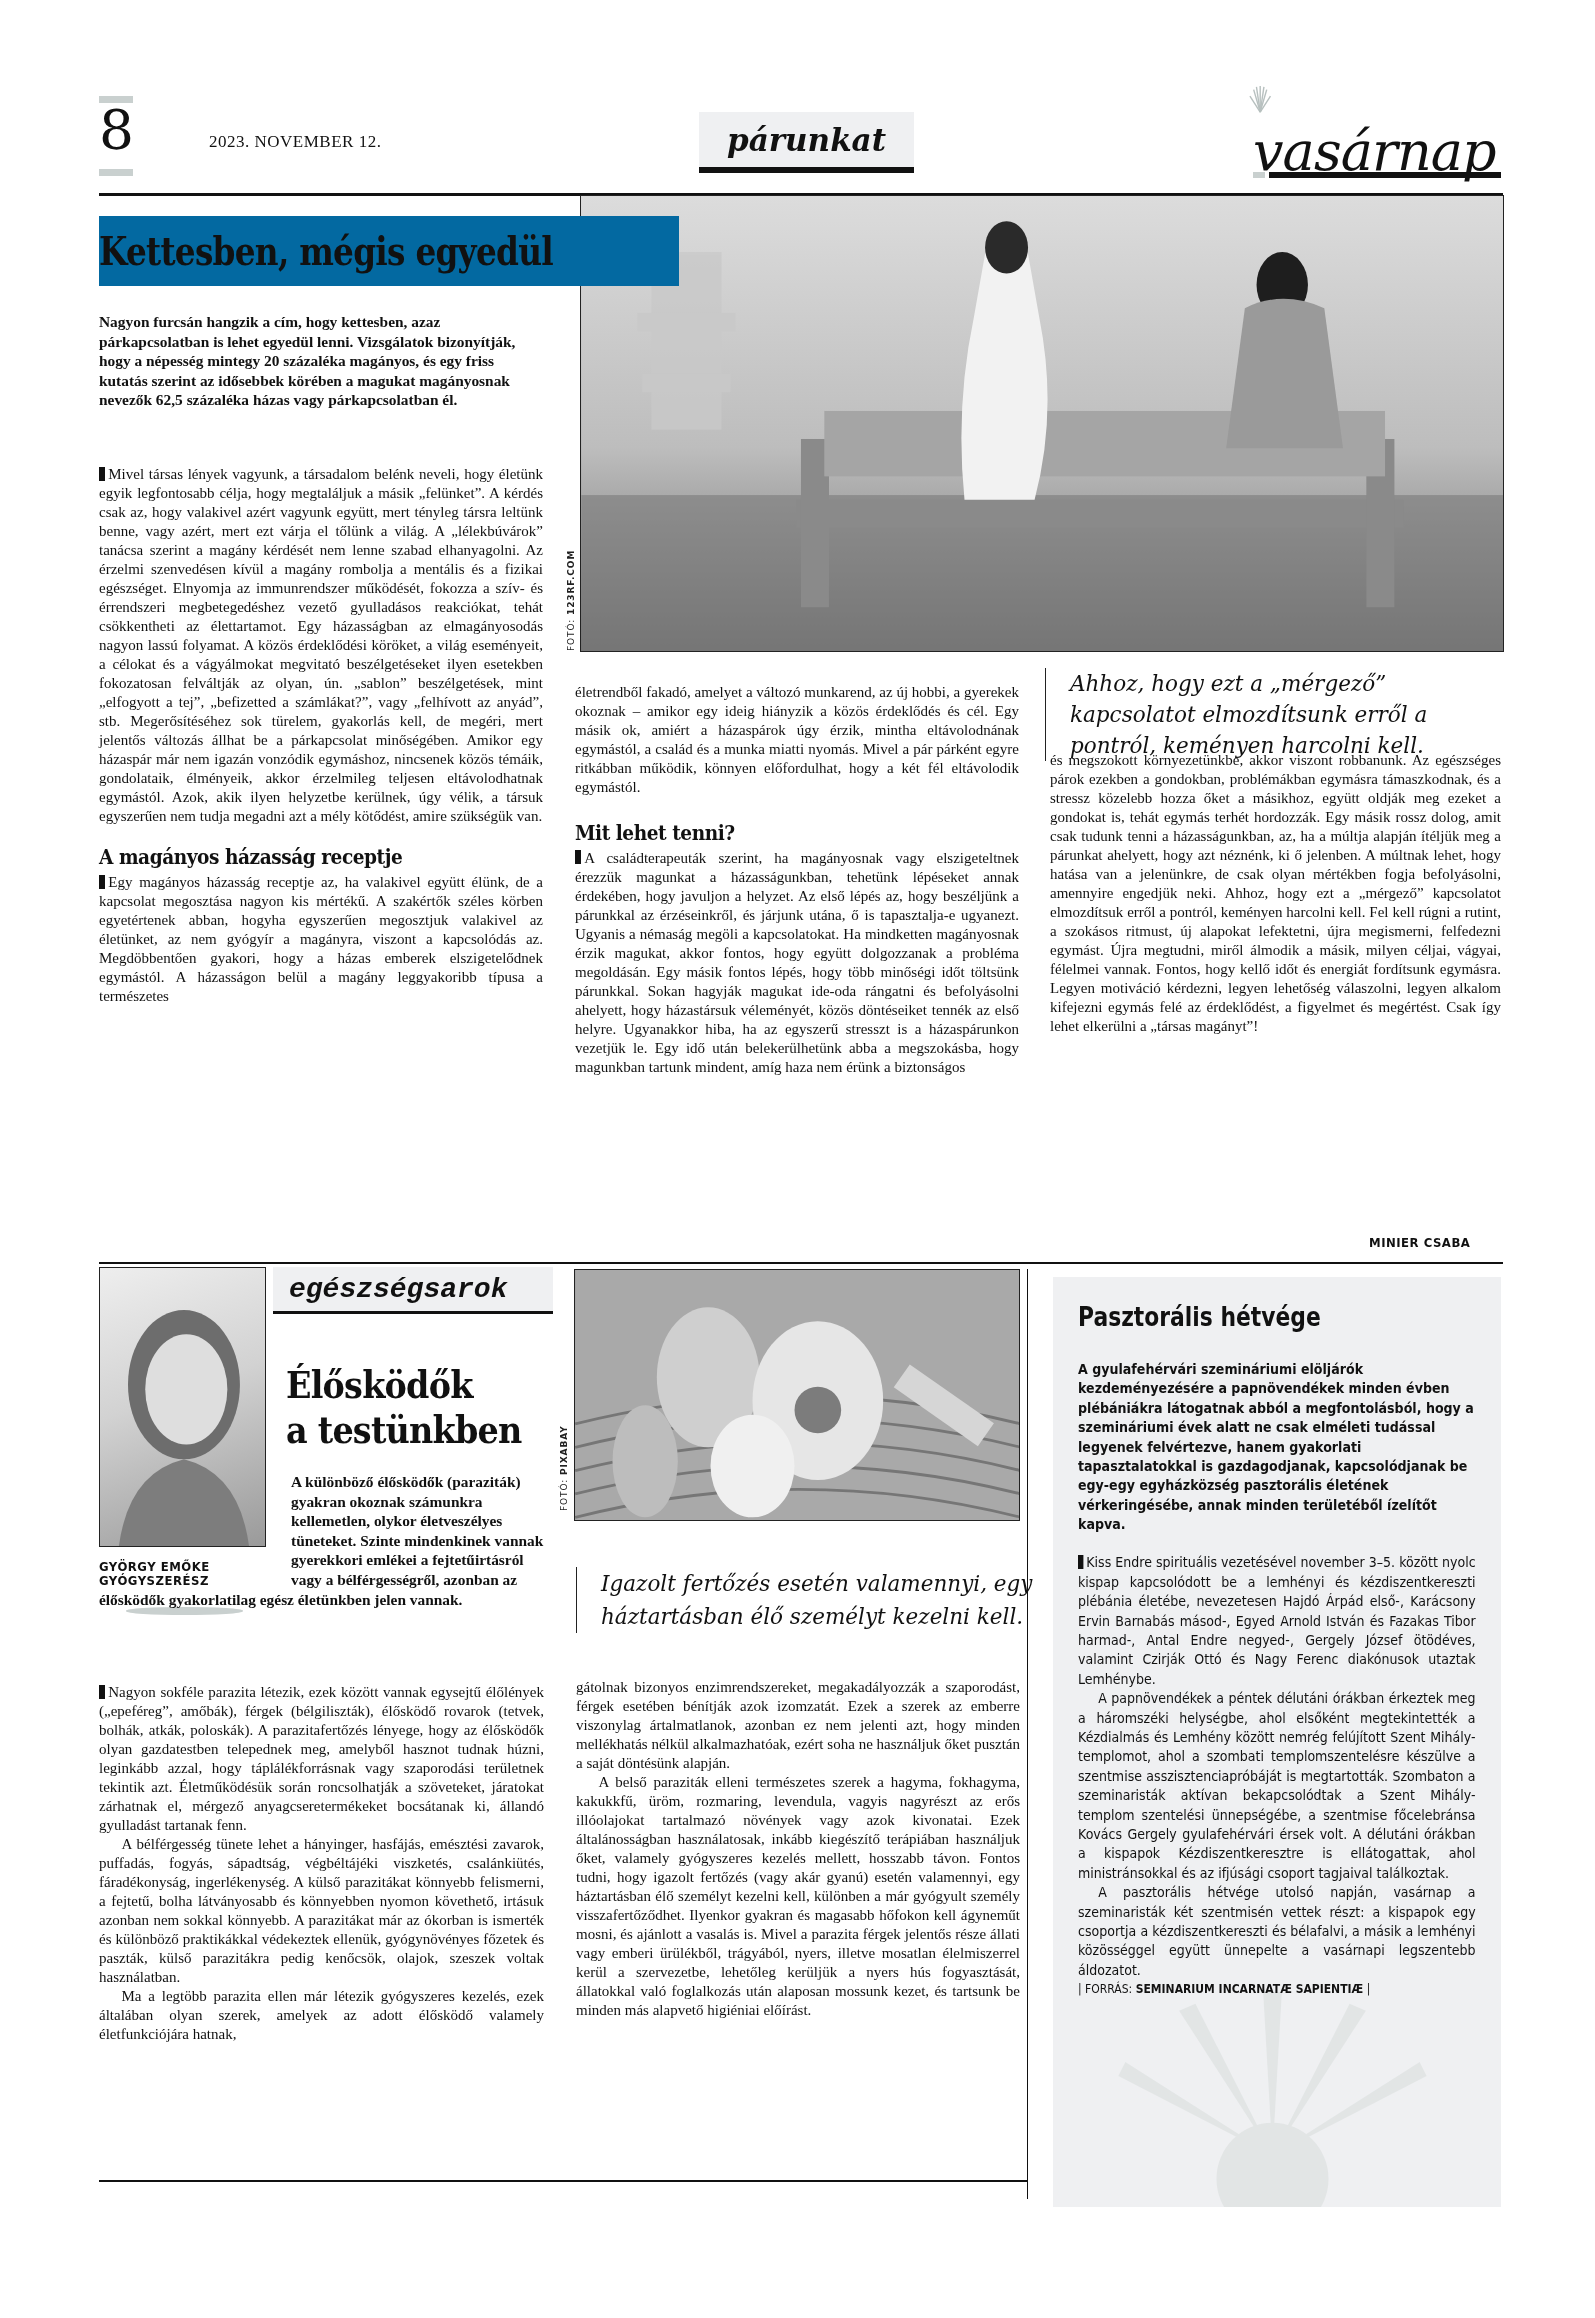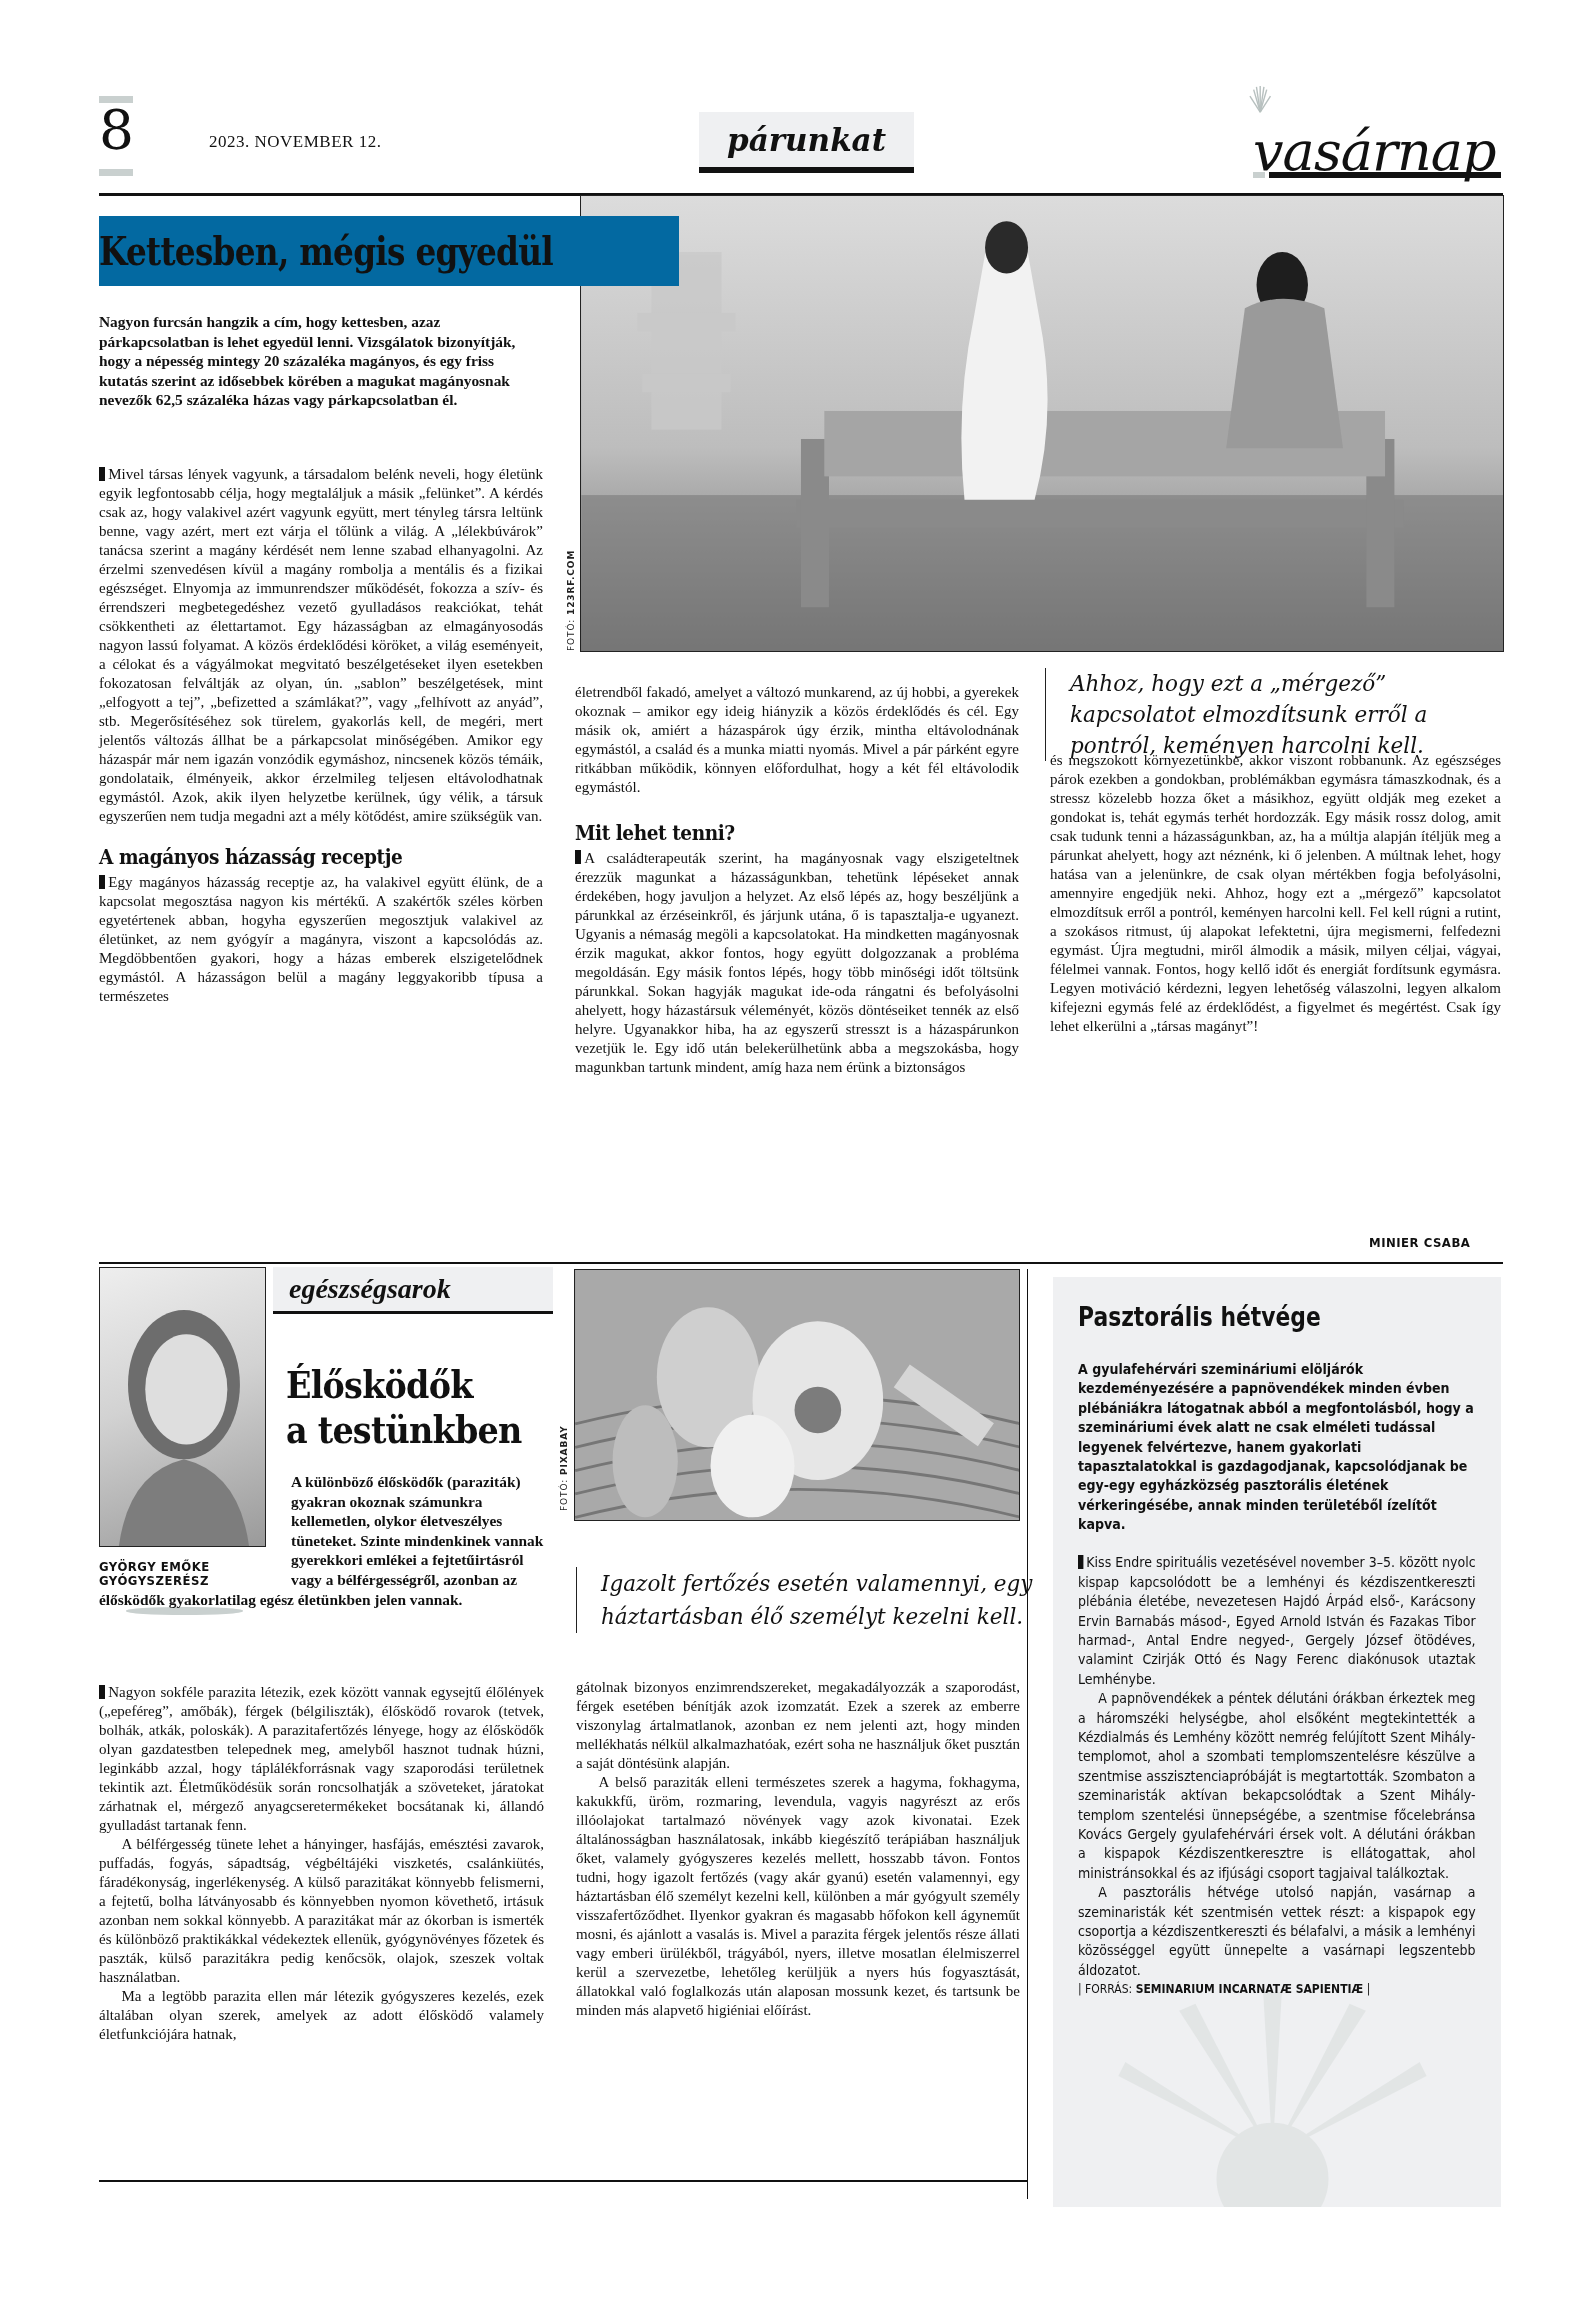--- a/index.html
+++ b/index.html
@@ -30,21 +30,21 @@
   .body p{margin:0;text-indent:0;}
   .body p.ind{text-indent:22.4px;}
   .mk{display:inline-block;width:5.6px;height:14px;background:#111;margin-right:3.7px;vertical-align:-1.9px;}
   .subhead{font-family:"DejaVu Serif",serif;font-weight:bold;font-size:20.6px;letter-spacing:-0.5px;margin:0;transform:scaleX(.9);transform-origin:left;white-space:nowrap;}
   .pull{font-family:"DejaVu Serif",serif;font-style:italic;font-size:21.5px;line-height:31px;border-left:1.4px solid #222;padding-left:24px;}
   .byline{font-family:"DejaVu Sans",sans-serif;font-weight:bold;font-size:11.7px;letter-spacing:0.5px;}
   .bottom-rule{height:1.9px;background:#111;}
   
   .portrait{left:99px;top:1267px;width:167px;height:280px;border:0.9px solid #222;box-sizing:border-box;background:linear-gradient(160deg,#eee 0%,#d2d2d2 45%,#9a9a9a 100%);overflow:hidden;}
   .egesz{left:273px;top:1267px;width:280px;height:47px;background:#eff0f2;border-bottom:3.7px solid #111;display:flex;align-items:center;padding-left:16px;box-sizing:border-box;}
-  .egesz span{font-family:Liberation Serif, serif;font-style:italic;font-weight:bold;font-size:28px;}
+  .egesz span{font-family:Liberation Mono, monospace;font-style:italic;font-weight:bold;font-size:28px;}
   .health-title{font-family:"DejaVu Serif",serif;font-weight:bold;font-size:38px;line-height:45px;letter-spacing:-0.9px;transform:scaleX(.88);transform-origin:left;}
   .author{font-family:"DejaVu Sans",sans-serif;font-weight:bold;font-size:11.7px;line-height:14px;text-align:left;letter-spacing:0.5px;}
   .author-shadow{width:117px;height:7.5px;border-radius:50%;background:#c9d0cf;}
   .garlic{left:574px;top:1269px;width:446px;height:252px;border:0.9px solid #222;box-sizing:border-box;overflow:hidden;background:radial-gradient(ellipse at 50% 60%,#e9e9e9 0%,#bcbcbc 45%,#7d7d7d 100%);}
   .side-rule{width:1.4px;background:#111;}
   
   .pasz{left:1053px;top:1277px;width:448px;height:930px;background:#eff0f2;padding:25px 25px 0 25px;box-sizing:border-box;overflow:hidden;}
   .pasz h2{margin:0 0 28px 0;font-family:"DejaVu Sans",sans-serif;font-weight:bold;font-size:26px;transform:scaleX(.84);transform-origin:left;white-space:nowrap;}
   .pasz .plead{font-family:"DejaVu Sans",sans-serif;font-weight:bold;font-size:13.6px;line-height:19.4px;transform:scaleX(.93);transform-origin:left top;width:108%;}
   .pasz .pbody{font-family:"DejaVu Sans",sans-serif;font-size:14px;line-height:19.4px;text-align:justify;margin-top:18.7px;transform:scaleX(.9);transform-origin:left top;width:111%;}

